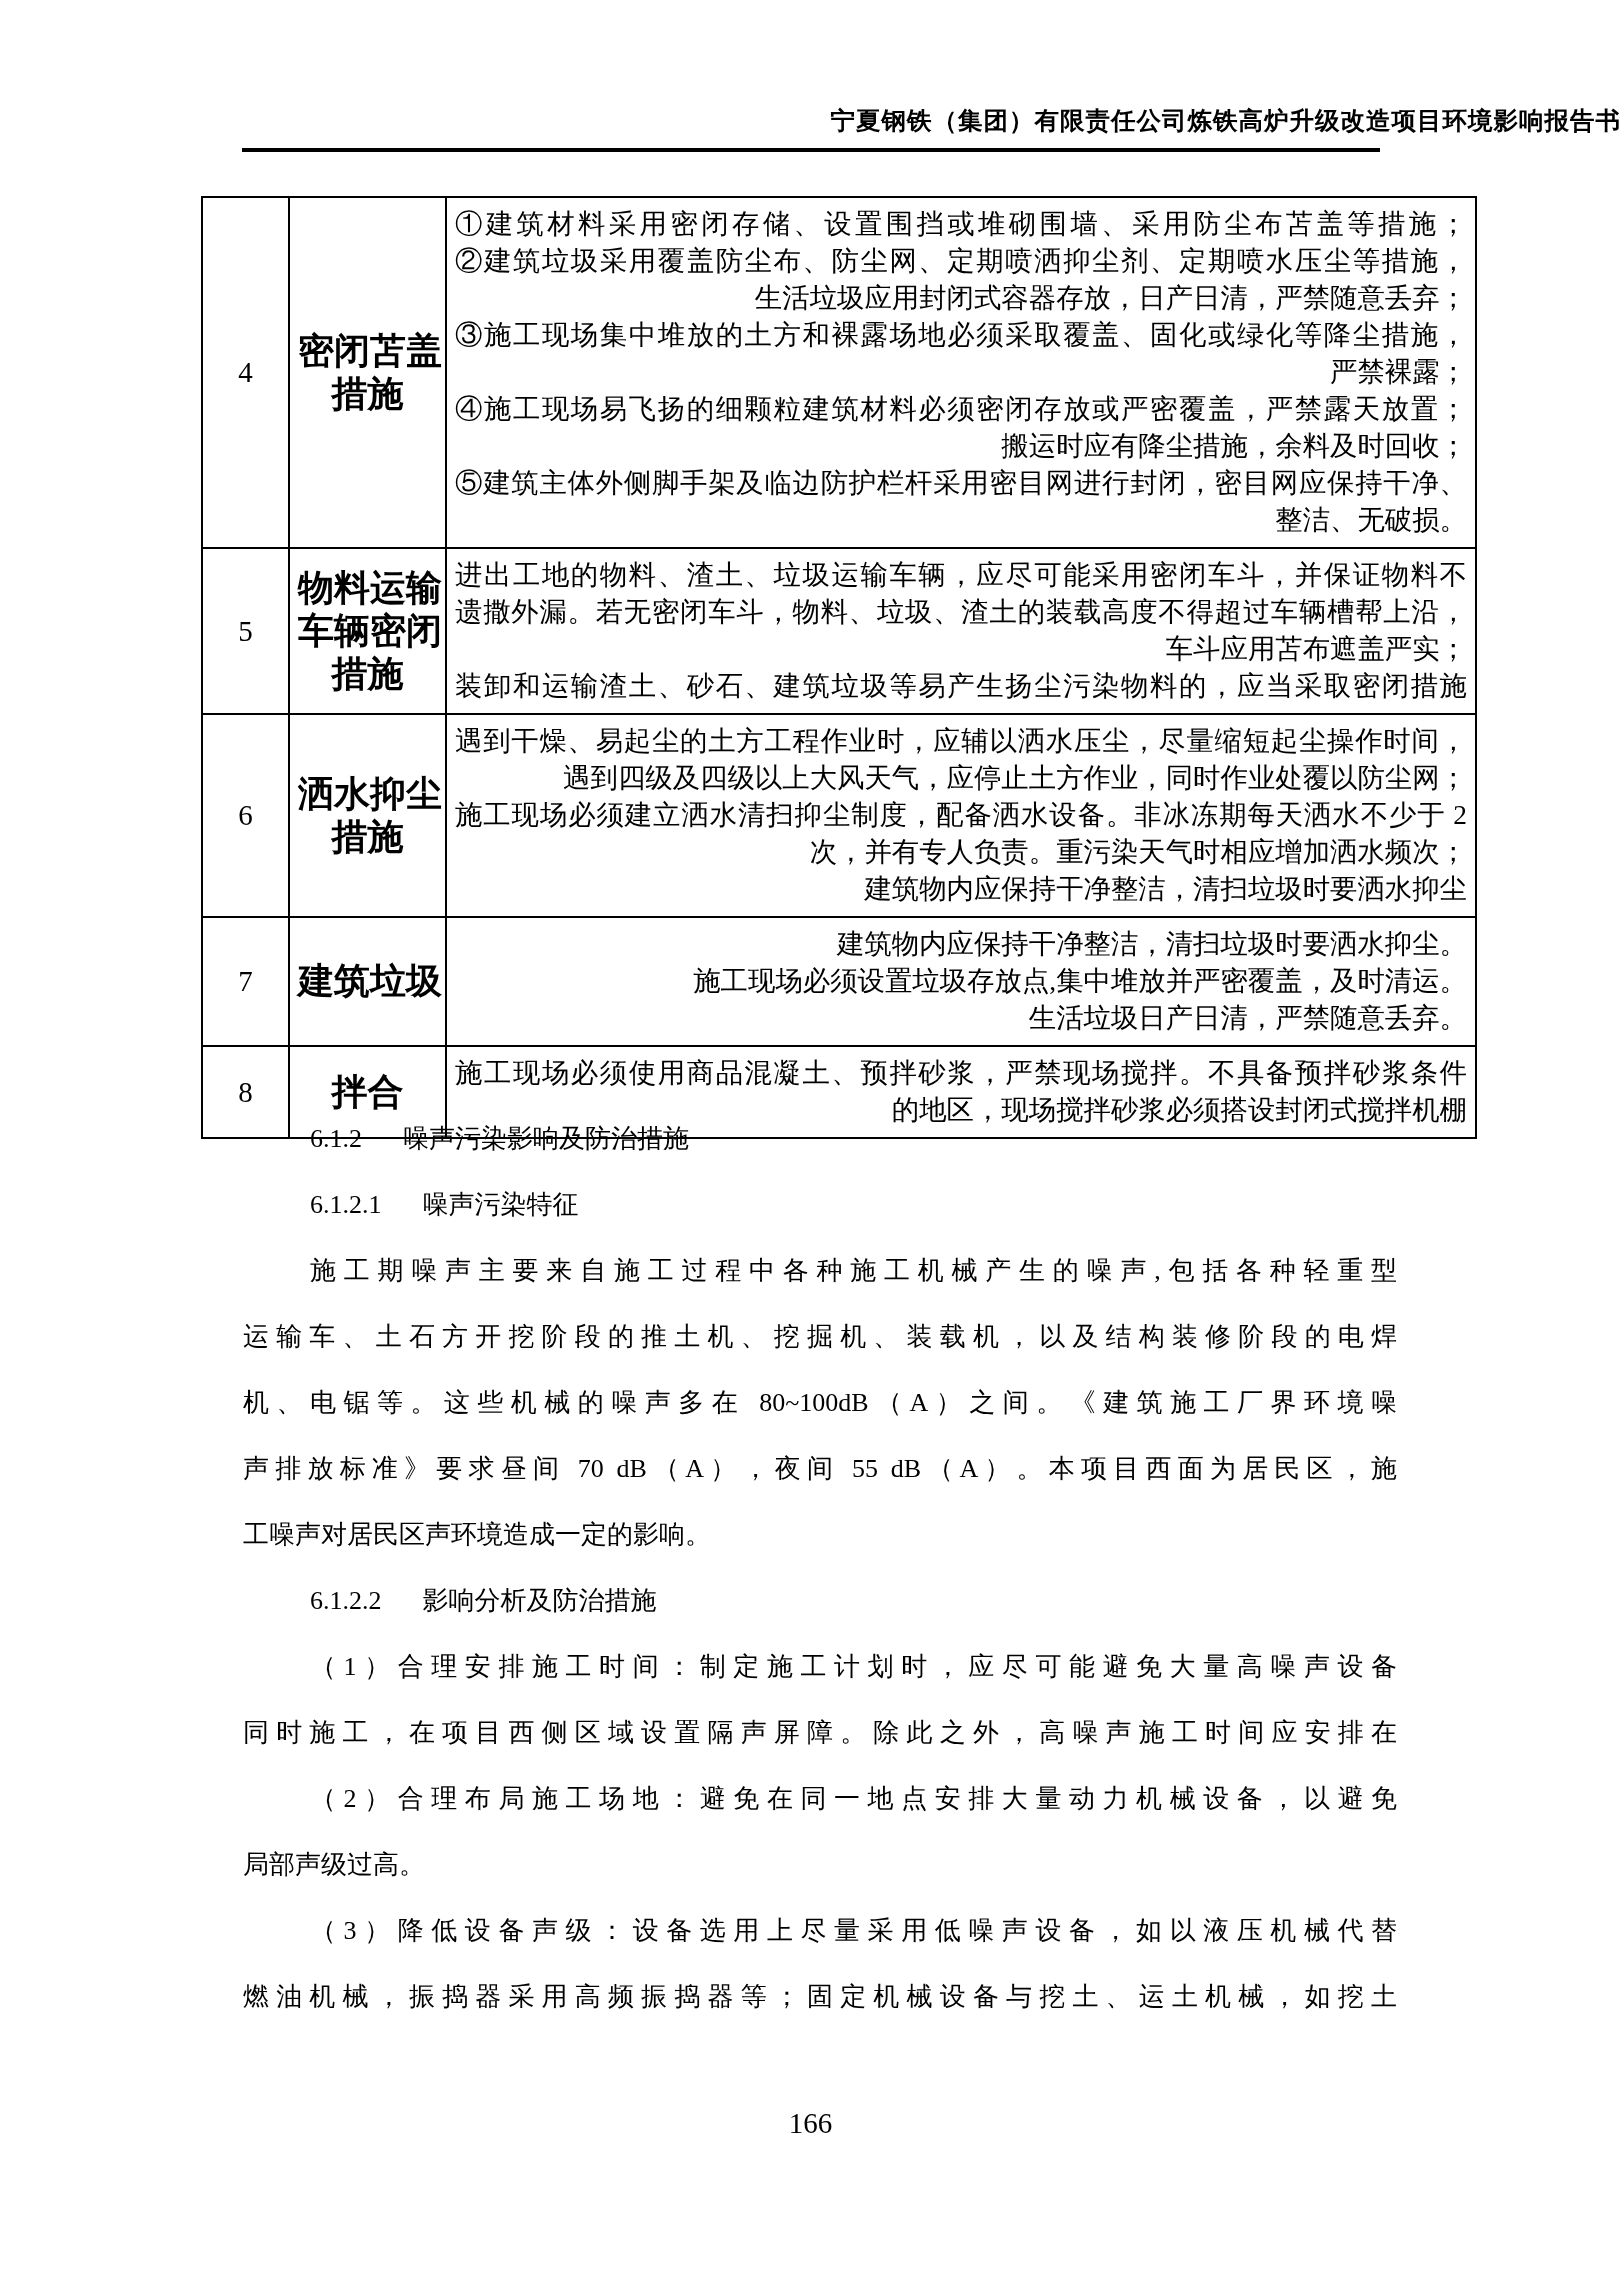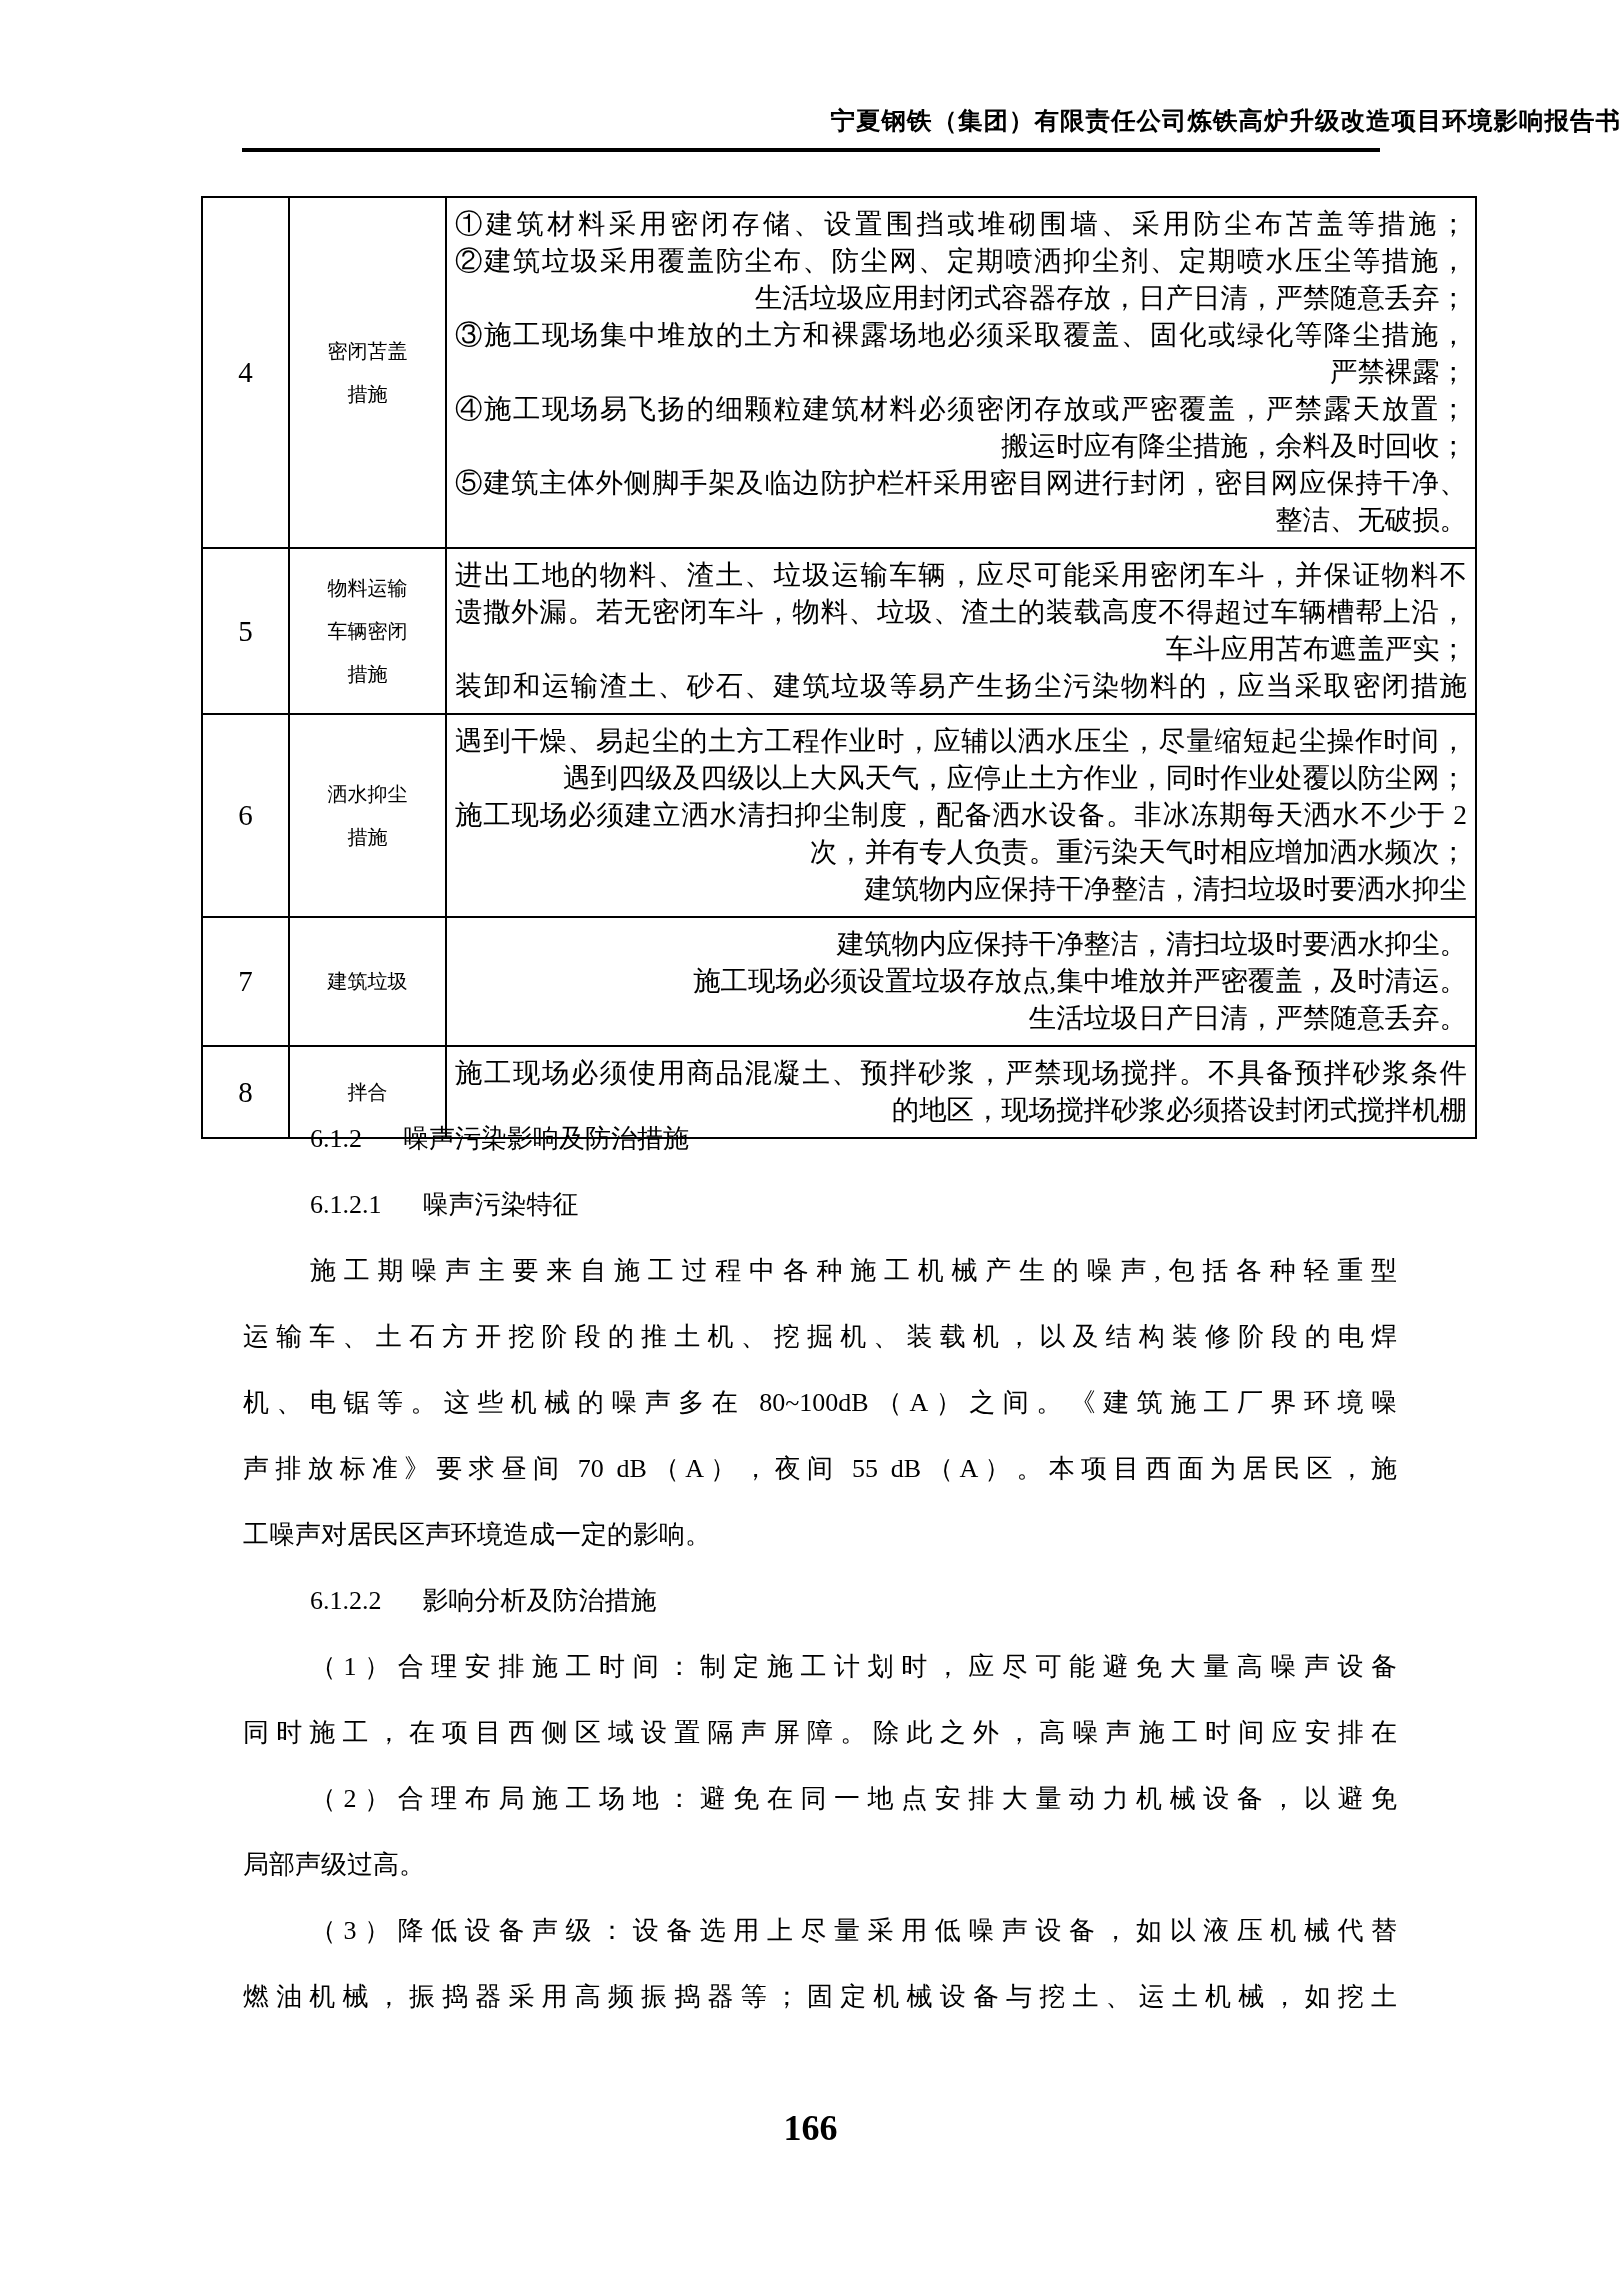--- a/index.html
+++ b/index.html
@@ -23,21 +23,21 @@
     border-collapse:collapse;table-layout:fixed;
   }
   table.measures td{
     border:2.9px solid #000;
     vertical-align:middle;
     padding:8px;
   }
   td.c-num{width:69px;text-align:center;font-size:29px;}
   td.c-label{width:139px;text-align:center;}
   td.c-desc{width:1012px;padding:0 3.9px;}
-  .label-line{font-size:20px;line-height:43px;white-space:nowrap;}
+  .label-line{font-size:36px;line-height:43px;white-space:nowrap;font-weight:bold;}
   .dline{
     font-size:27.4px;line-height:37px;height:37px;
     white-space:nowrap;overflow:hidden;text-align:right;
   }
   .dline.fill{
     white-space:normal;
     text-align:justify;
     text-align-last:justify;
   }
   .content{
@@ -49,21 +49,21 @@
   }
   .cline.fill{
     white-space:normal;
     text-align:justify;
     text-align-last:justify;
   }
   .cline.indent{padding-left:67px;}
   .cline .hnum{margin-right:41px;}
   .page-number{
     position:absolute;top:2107px;left:0;width:100%;
-    text-align:center;font-size:36px;font-weight:bold;
+    text-align:center;font-size:29px;font-weight:normal;
   }
 </style>
 </head>
 <body>
 
 <div class="page">
   <div class="header-title">宁夏钢铁（集团）有限责任公司炼铁高炉升级改造项目环境影响报告书</div>
   <div class="header-rule"></div>
 
   <table class="measures">

